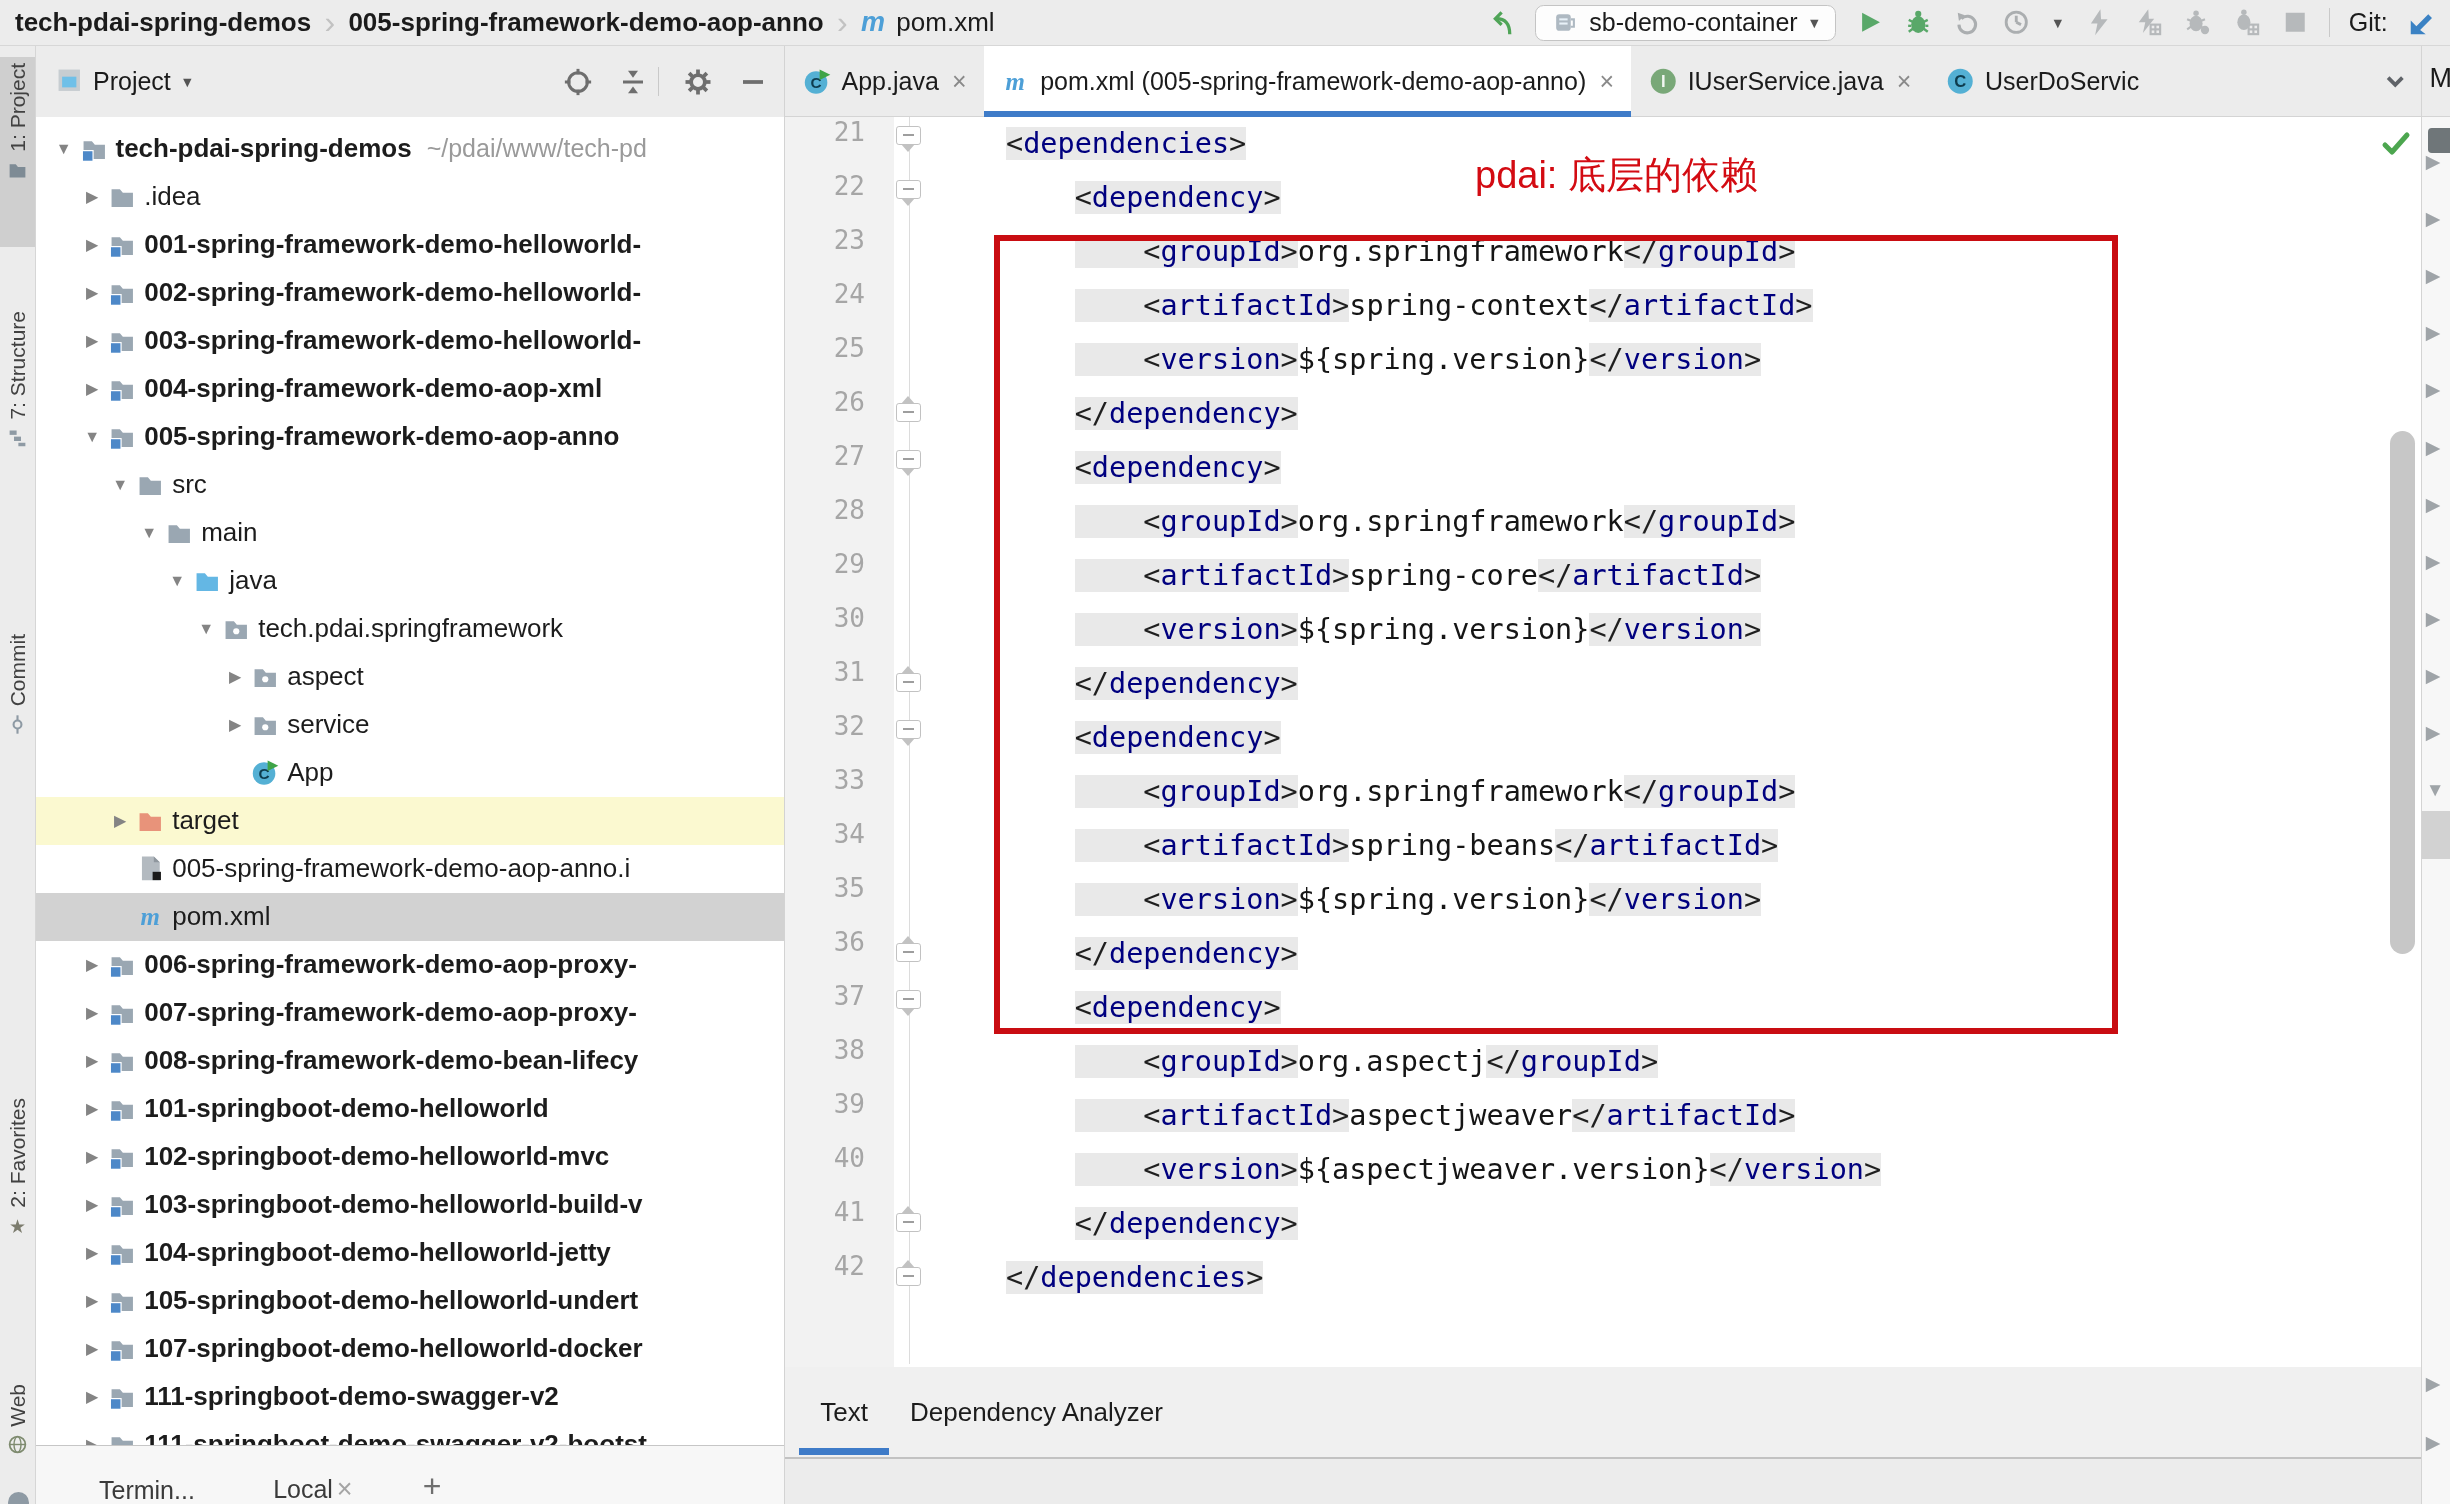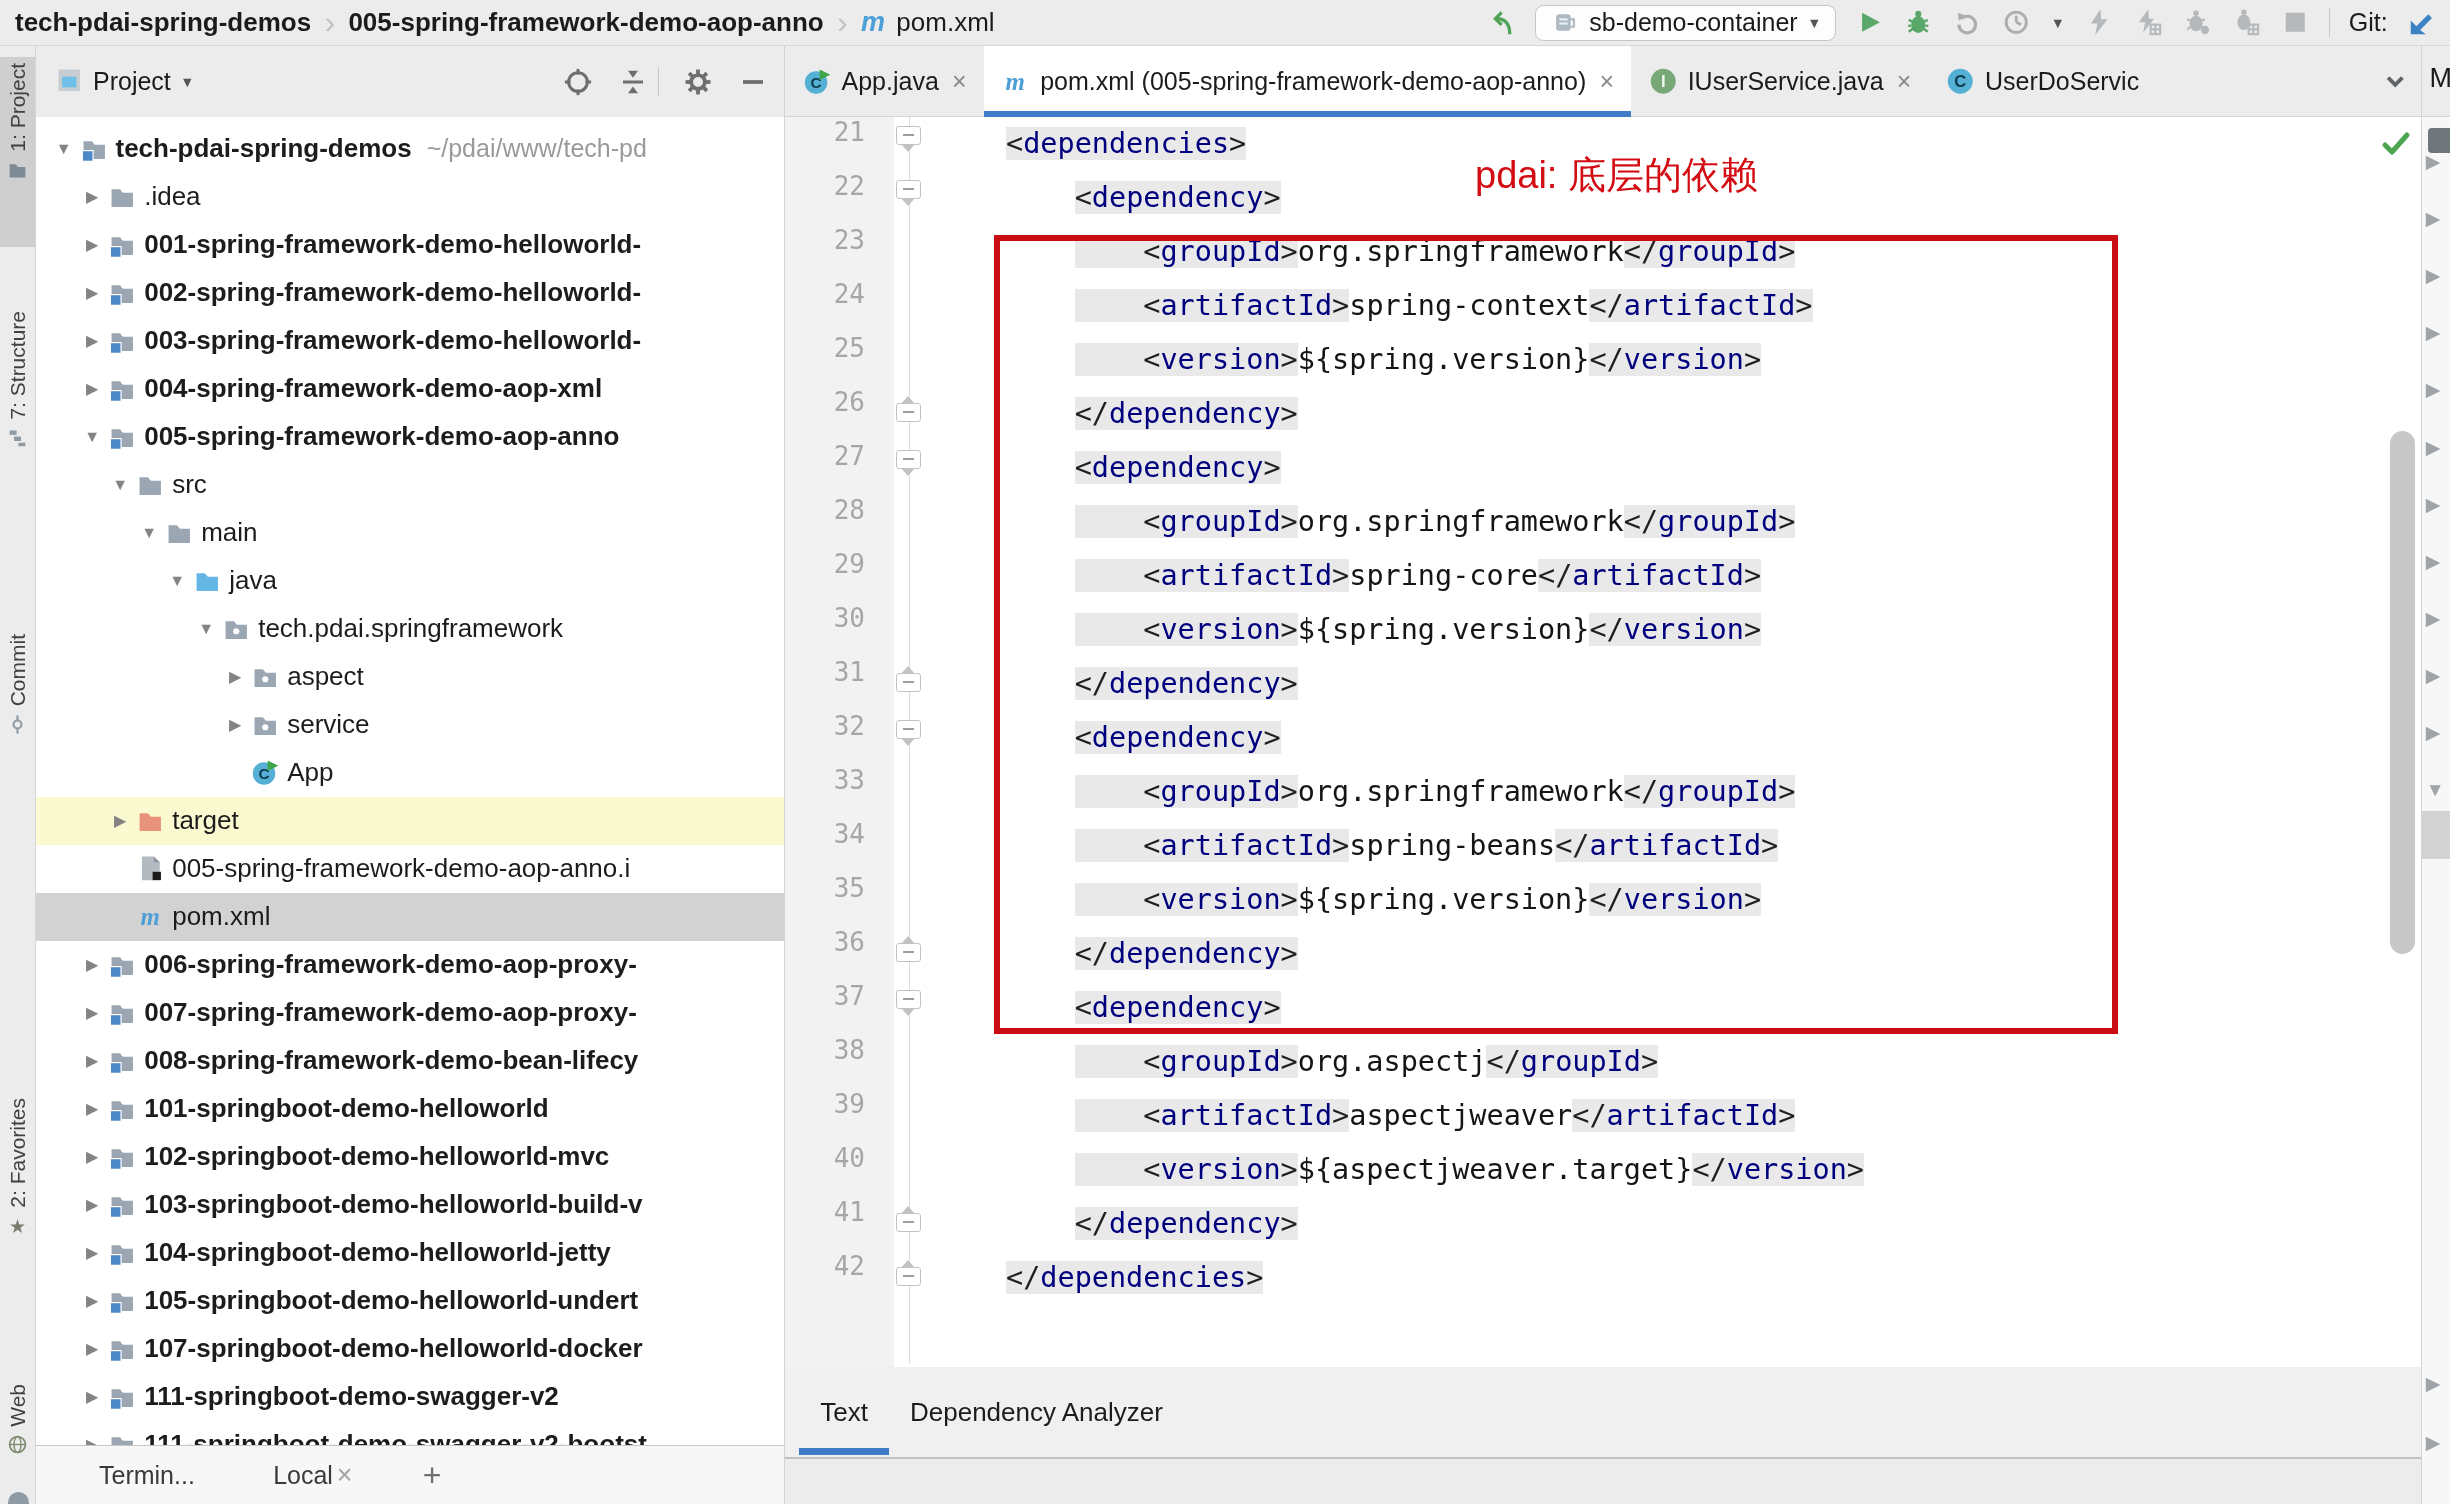--- a/index.html
+++ b/index.html
@@ -56,21 +56,21 @@
   .tree-row.row-yellow { background:#FBF9D0; }
   .tree-row.row-selected { background:#D2D2D2; }
   .tw-sp { flex:0 0 auto; }
   .tw-arrow { flex:0 0 28.5px; width:28.5px; text-align:center; font-size:16px; color:#848484; }
   .tw-icon { flex:0 0 32px; width:32px; height:30px; display:flex; align-items:center; justify-content:center; }
   .tw-label { font-size:26px; color:#1C1C1C; margin-left:5.7px; }
   .tw-label.b { font-weight:bold; }
   .tw-note { font-size:25px; color:#9A9A9A; margin-left:15px; }
 
   #terminal-bar { flex:0 0 60px; height:60px; background:#F7F7F7; border-top:1.9px solid #C6C6C6;
-    display:flex; align-items:center; padding-left:63px; gap:13.3px; }
+    display:flex; align-items:flex-end; padding-left:63px; gap:13.3px; }
   .term-tab { font-size:25px; color:#3A3A3A; }
   .term-x { font-size:27px; color:#A5A5A5; margin-left:3.8px; }
   .term-plus { font-size:32px; color:#6F6F6F; margin-left:57px; }
   #term-local-wrap { margin-left:65px; display:flex; align-items:center; }
 
   
   #editor-col { width:1636px; flex:0 0 1636px; height:1459px; display:flex; flex-direction:column; }
   #tabbar { height:71px; flex:0 0 71px; background:#ECECEC; display:flex; align-items:stretch;
     border-bottom:1px solid #D4D4D4; }
   .etab { display:flex; align-items:center; gap:9.5px; padding:0 17px; position:relative; cursor:default; }
@@ -829,21 +829,21 @@
             <div class="code-line">
               <span class="ln">38</span>
               <span class="codeTxt">    <span class="ind-bg">    </span><span class="tk"><span class="br">&lt;</span><span class="tagname">groupId</span><span class="br">&gt;</span></span><span>org.aspectj</span><span class="tk"><span class="br">&lt;/</span><span class="tagname">groupId</span><span class="br">&gt;</span></span></span>
             </div>
             <div class="code-line">
               <span class="ln">39</span>
               <span class="codeTxt">    <span class="ind-bg">    </span><span class="tk"><span class="br">&lt;</span><span class="tagname">artifactId</span><span class="br">&gt;</span></span><span>aspectjweaver</span><span class="tk"><span class="br">&lt;/</span><span class="tagname">artifactId</span><span class="br">&gt;</span></span></span>
             </div>
             <div class="code-line">
               <span class="ln">40</span>
-              <span class="codeTxt">    <span class="ind-bg">    </span><span class="tk"><span class="br">&lt;</span><span class="tagname">version</span><span class="br">&gt;</span></span><span>${aspectjweaver.target}</span><span class="tk"><span class="br">&lt;/</span><span class="tagname">version</span><span class="br">&gt;</span></span></span>
+              <span class="codeTxt">    <span class="ind-bg">    </span><span class="tk"><span class="br">&lt;</span><span class="tagname">version</span><span class="br">&gt;</span></span><span>${aspectjweaver.version}</span><span class="tk"><span class="br">&lt;/</span><span class="tagname">version</span><span class="br">&gt;</span></span></span>
             </div>
             <div class="code-line">
               <span class="ln">41</span>
               <span class="fold end">
                 <span class="tail-up"></span>
                 <span class="fbox"></span>
               </span>
               <span class="codeTxt">    <span class="tk"><span class="br">&lt;/</span><span class="tagname">dependency</span><span class="br">&gt;</span></span></span>
             </div>
             <div class="code-line">

